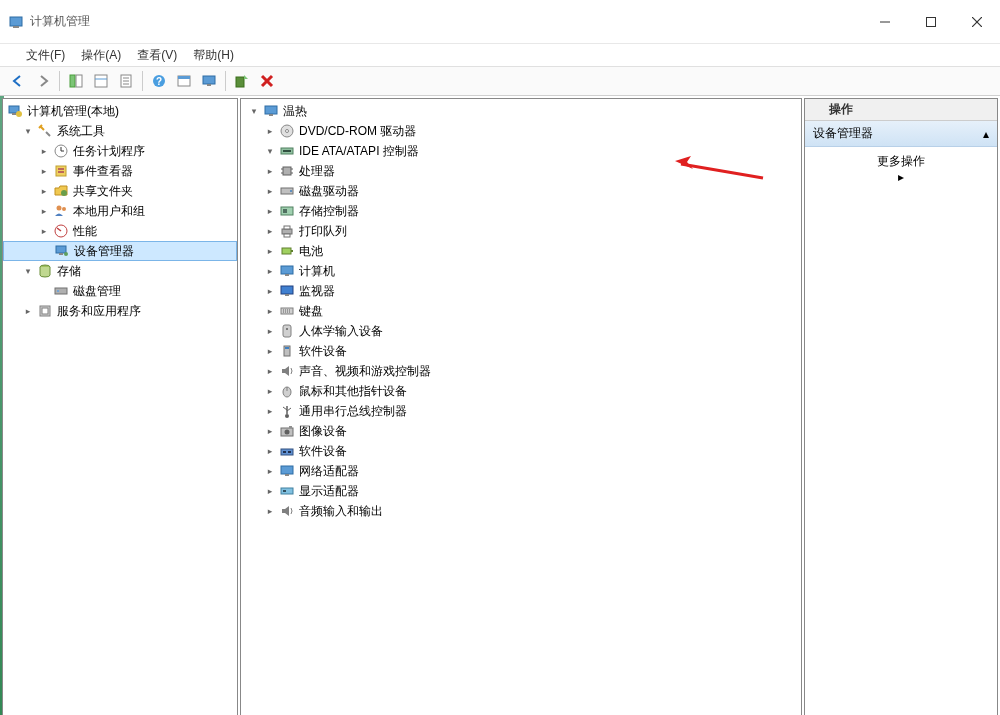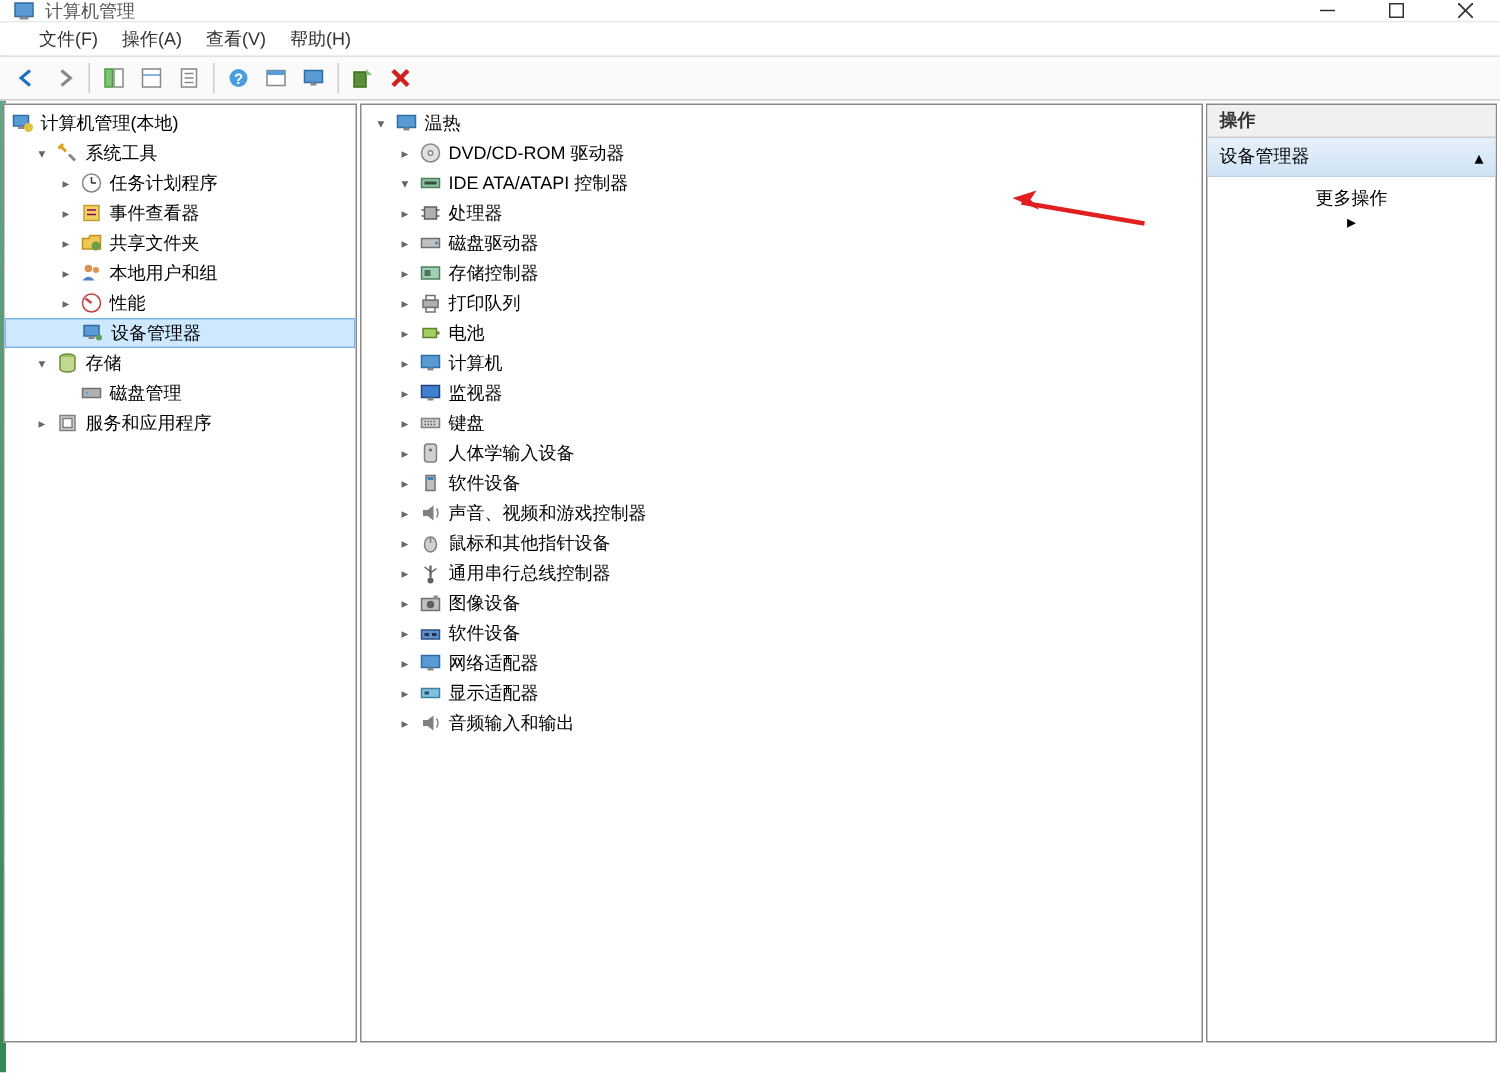--- a/index.html
+++ b/index.html
@@ -1,18 +1,18 @@
 <!DOCTYPE html>
 <html><head>
 <meta charset="utf-8">
 <style>
 * { box-sizing: border-box; margin: 0; padding: 0; }
 body { font-family: "Microsoft YaHei", "Segoe UI", sans-serif; font-size: 12px; background: #fff; width: 1000px; height: 715px; position: relative; overflow: hidden; }
 
-.titlebar { height: 15px; background: #fff; display: flex; align-items: center; padding-left: 8px; border-bottom: 1px solid #e8e8e8; }
+.titlebar { height: 44px; background: #fff; display: flex; align-items: center; padding-left: 8px; border-bottom: 1px solid #e8e8e8; }
 .titlebar .app-icon { width: 16px; height: 16px; margin-right: 6px; }
 .titlebar .title { flex: 1; color: #555; font-size: 12px; }
 .titlebar .win-btn { width: 46px; height: 30px; display: flex; align-items: center; justify-content: center; color: #333; }
 
 .menubar { height: 22px; background: #fff; display: flex; align-items: center; padding: 0 20px; gap: 4px; }
 .menubar span { padding: 2px 6px; color: #333; font-size: 12px; cursor: default; }
 
 .toolbar { height: 30px; background: #fafafa; border-top: 1px solid #e0e0e0; border-bottom: 1px solid #d0d0d0; display: flex; align-items: center; padding: 0 6px; gap: 1px; }
 .toolbar .tbtn { width: 24px; height: 24px; display: flex; align-items: center; justify-content: center; border: 1px solid transparent; }
 .toolbar .sep { width: 1px; height: 20px; background: #ccc; margin: 0 3px; }
@@ -31,21 +31,21 @@
 .tree-label { color: #000; font-size: 12px; }
 
 .indent0 { padding-left: 2px; }
 .indent1 { padding-left: 18px; }
 .indent2 { padding-left: 34px; }
 
 .m-indent0 { padding-left: 6px; }
 .m-indent1 { padding-left: 22px; }
 .m-indent2 { padding-left: 38px; }
 
-.right-header { height: 22px; background: #f0f0f0; border-bottom: 1px solid #ccc; display: flex; align-items: center; padding: 0 8px; font-size: 12px; color: #333; font-weight: bold; }
+.right-header { height: 22px; background: #f0f0f0; border-bottom: 1px solid #ccc; display: flex; align-items: center; padding: 0 24px; font-size: 12px; color: #333; font-weight: bold; }
 .right-section { background: linear-gradient(#e6f0fa, #cfe3f5); border-bottom: 1px solid #b8d0e8; padding: 4px 8px; display: flex; justify-content: space-between; align-items: center; font-size: 12px; }
 .right-item { padding: 6px 18px; font-size: 12px; display: flex; justify-content: space-between; align-items: center; cursor: default; flex-direction: column; }
 
 .arrow-annotation { position: absolute; left: 432px; top: 57px; pointer-events: none; }
 
 .desktop-edge { position: absolute; left: 0; top: 0; width: 4px; height: 715px; background: linear-gradient(#6a8, #385); z-index: -1; }
 
 svg { display: block; }
 </style>
 </head>

